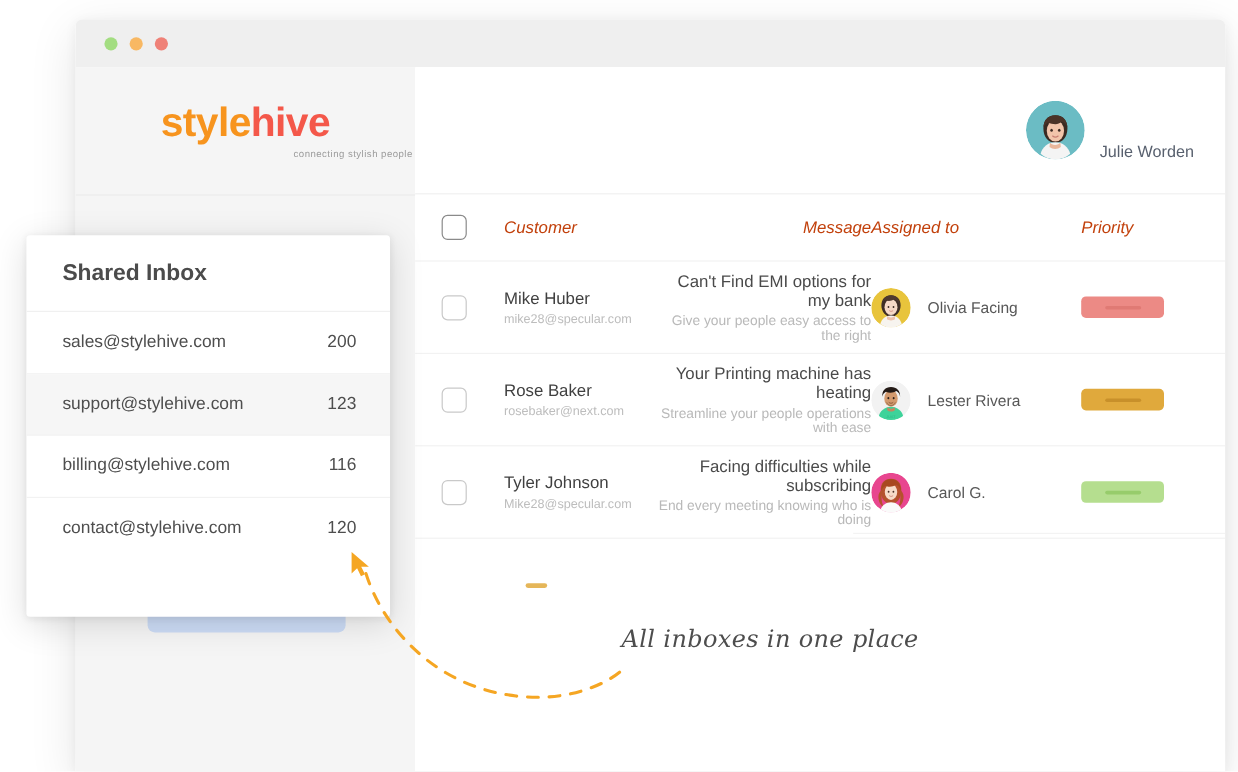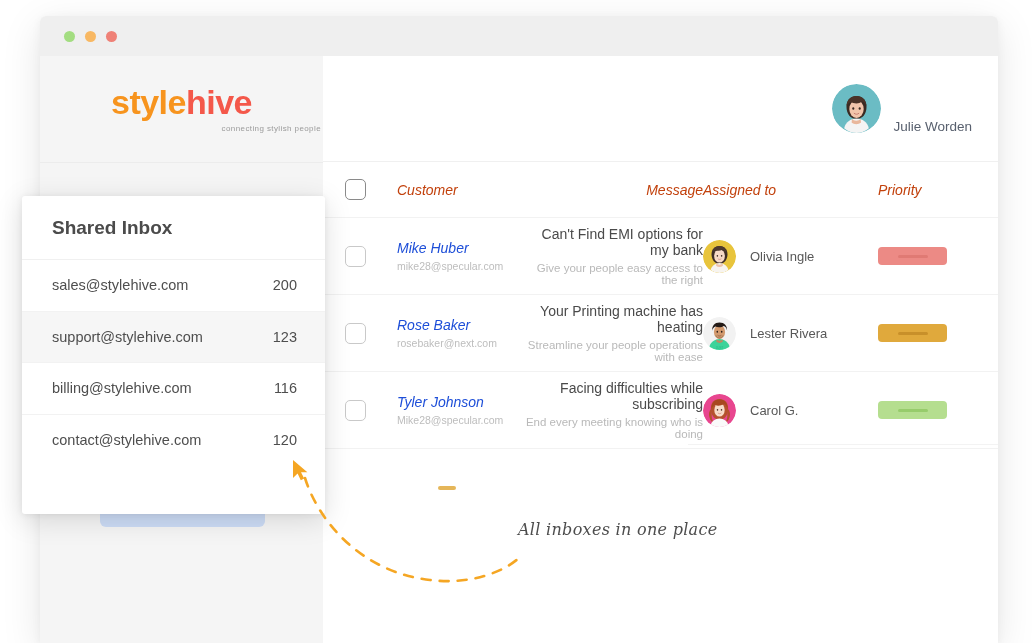--- a/index.html
+++ b/index.html
@@ -11,21 +11,21 @@
   }
   #stage {
     position: relative;
     width: 1032px; height: 643px;
     background: #ffffff;
   }
 
   
   .app-window {
     position: absolute;
-    left: 40px; top: 16px;
+    left: 63px; top: 16px;
     width: 958px; height: 627px;
     background: #ffffff;
     border-radius: 6px 6px 0 0;
     box-shadow: 0 10px 40px rgba(0,0,0,0.10), 0 2px 10px rgba(0,0,0,0.05);
     overflow: hidden;
   }
   .titlebar {
     height: 40px;
     background: #efefef;
     display: flex; align-items: center;
@@ -140,21 +140,21 @@
 
   .chk {
     width: 21px; height: 21px;
     border: 1.5px solid #c9c9c9; border-radius: 5px;
     background: #fff; cursor: pointer; box-sizing: border-box;
   }
   .thead .chk { border-color: #8a8a8a; }
 
   .th-label { font-size: 14px; color: #c2410c; font-style: italic; }
 
-  .cust-name { font-size: 14px; color: #1d4ed8; margin-bottom: 4px; font-style: italic; }
+  .cust-name { font-size: 14px; color: #404040; margin-bottom: 4px; }
   .cust-mail { font-size: 10.5px; color: #bdbdbd; }
   .msg-title { font-size: 14px; color: #4a4a4a; margin-bottom: 4px; }
   .msg-sub   { font-size: 11.5px; color: #b9b9b9; }
 
   .assign-cell { display: flex; align-items: center; gap: 14px; }
   .avatar-sm { width: 33px; height: 33px; border-radius: 50%; overflow: hidden; flex: none; }
   .assign-name { font-size: 13px; color: #585858; }
 
   .badge {
     width: 69px; height: 18px; border-radius: 4px;
@@ -201,21 +201,21 @@
   .arrow-layer {
     position: absolute; left: 0; top: 0;
     width: 1032px; height: 643px;
     pointer-events: none;
   }
   .handwriting {
     position: absolute;
     left: 518px; top: 520px;
     font-family: "DejaVu Serif", serif;
     font-style: italic;
-    font-size: 16px;
+    font-size: 20px;
     color: #4d4d4d;
     letter-spacing: 0.3px;
     white-space: nowrap;
   }
 </style>
 </head>
 <body>
 
 <div id="stage">
 
@@ -305,21 +305,21 @@
                   <path d="M16.5 6c5 0 8 3.5 8 8.5S21 24 16.5 24 8.5 19.5 8.5 14.5 11.5 6 16.5 6z" fill="#3f2e26"></path>
                   <ellipse cx="16.5" cy="16" rx="5.4" ry="6.6" fill="#f6d9c6"></ellipse>
                   <path d="M9 15c0-6 3.3-9 7.5-9s7.5 3 7.5 9c-1-3.5-3-5-5-5.6-2.3 2.1-6.5 1.4-8 .6-1 1.5-2 3-2 5z" fill="#4e392e"></path>
                   <ellipse cx="14.4" cy="15.8" rx=".75" ry=".9" fill="#3b2a22"></ellipse>
                   <ellipse cx="18.6" cy="15.8" rx=".75" ry=".9" fill="#3b2a22"></ellipse>
                   <path d="M15.2 19c.9.7 1.9.7 2.8 0" stroke="#cf8a7c" stroke-width=".7" fill="none" stroke-linecap="round"></path>
                   <path d="M16.5 23c-4.3 0-7.9 2.9-8.9 7 2.4 1.9 5.5 3 8.9 3s6.5-1.1 8.9-3c-1-4.1-4.6-7-8.9-7z" fill="#f7f4ef"></path>
                   <path d="M13.4 23.2c1 1.9 5.2 1.9 6.2 0l.3 2.6c-1.9 1.6-4.9 1.6-6.8 0z" fill="#eec3ab"></path>
                 </svg>
               </div>
-              <span class="assign-name">Olivia Ingle</span>
+              <span class="assign-name">Olivia Facing</span>
             </div>
             <div class="c-prio">
               <div class="badge" style="background:#ec8a85">
                 <div class="badge-bar" style="background:#e07a74"></div>
               </div>
             </div>
           </div>
 
           <div class="trow tbody-row">
             <div class="c-check">

